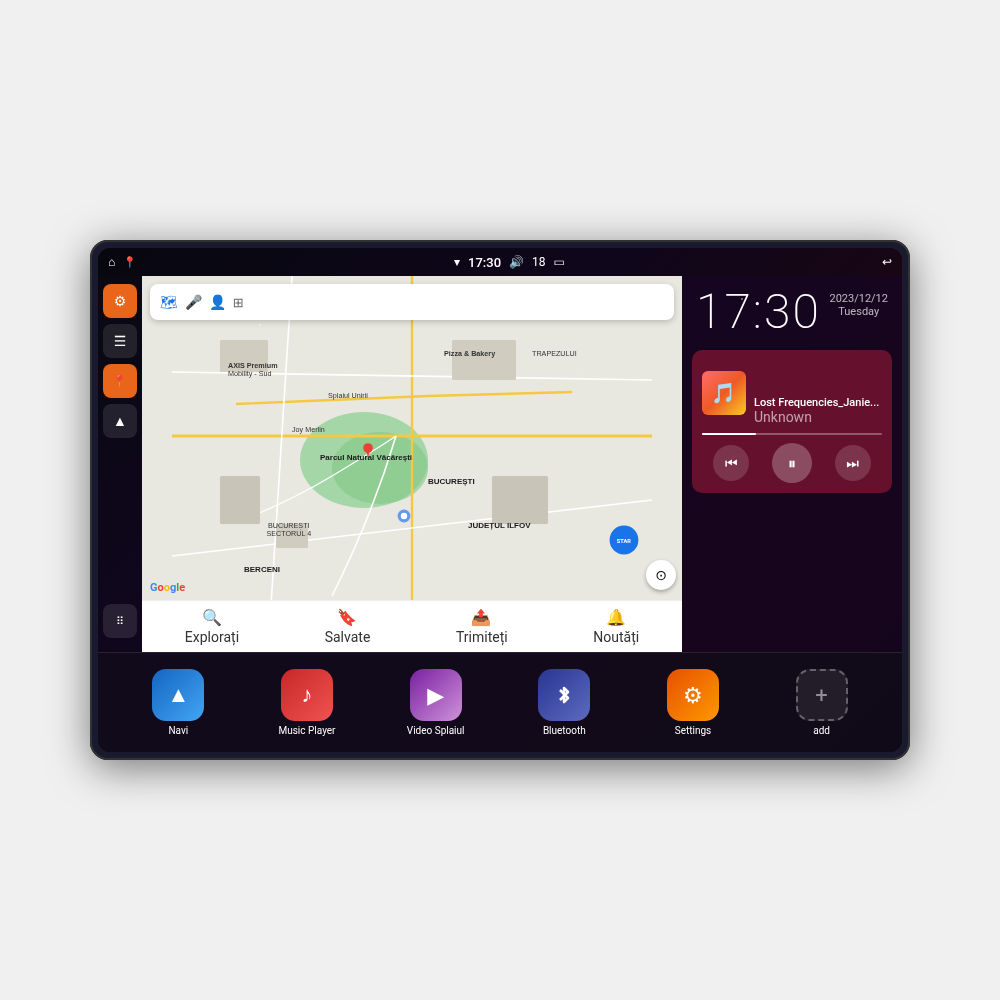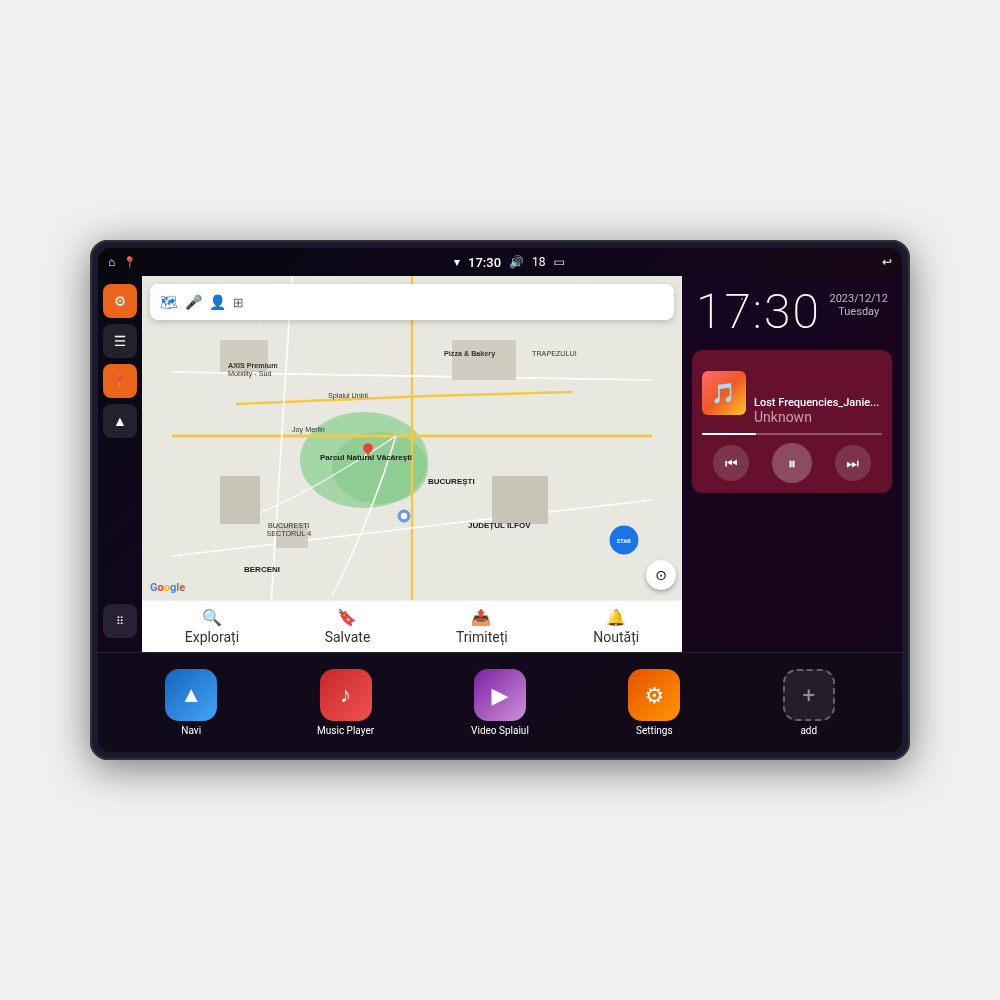--- a/index.html
+++ b/index.html
@@ -559,20 +559,28 @@
       </div>
 
       <div class="app-item">
         <div class="app-icon icon-video">
           <span style="color:white; font-size:22px;">▶</span>
         </div>
         <span class="app-label">Video Splaiul</span>
       </div>
 
 
+      <div class="app-item">
+        <div class="app-icon icon-bluetooth">
+          <svg width="26" height="26" viewBox="0 0 26 26" fill="none">
+            <path d="M9 8 L17 16 L13 20 L13 6 L17 10 L9 18" stroke="white" stroke-width="2.5" fill="none" stroke-linejoin="round"></path>
+          </svg>
+        </div>
+        <span class="app-label">Bluetooth</span>
+      </div>
 
 
       <div class="app-item">
         <div class="app-icon icon-settings">
           <span style="color:white; font-size:22px;">⚙</span>
         </div>
         <span class="app-label">Settings</span>
       </div>
 
       <div class="app-item">

